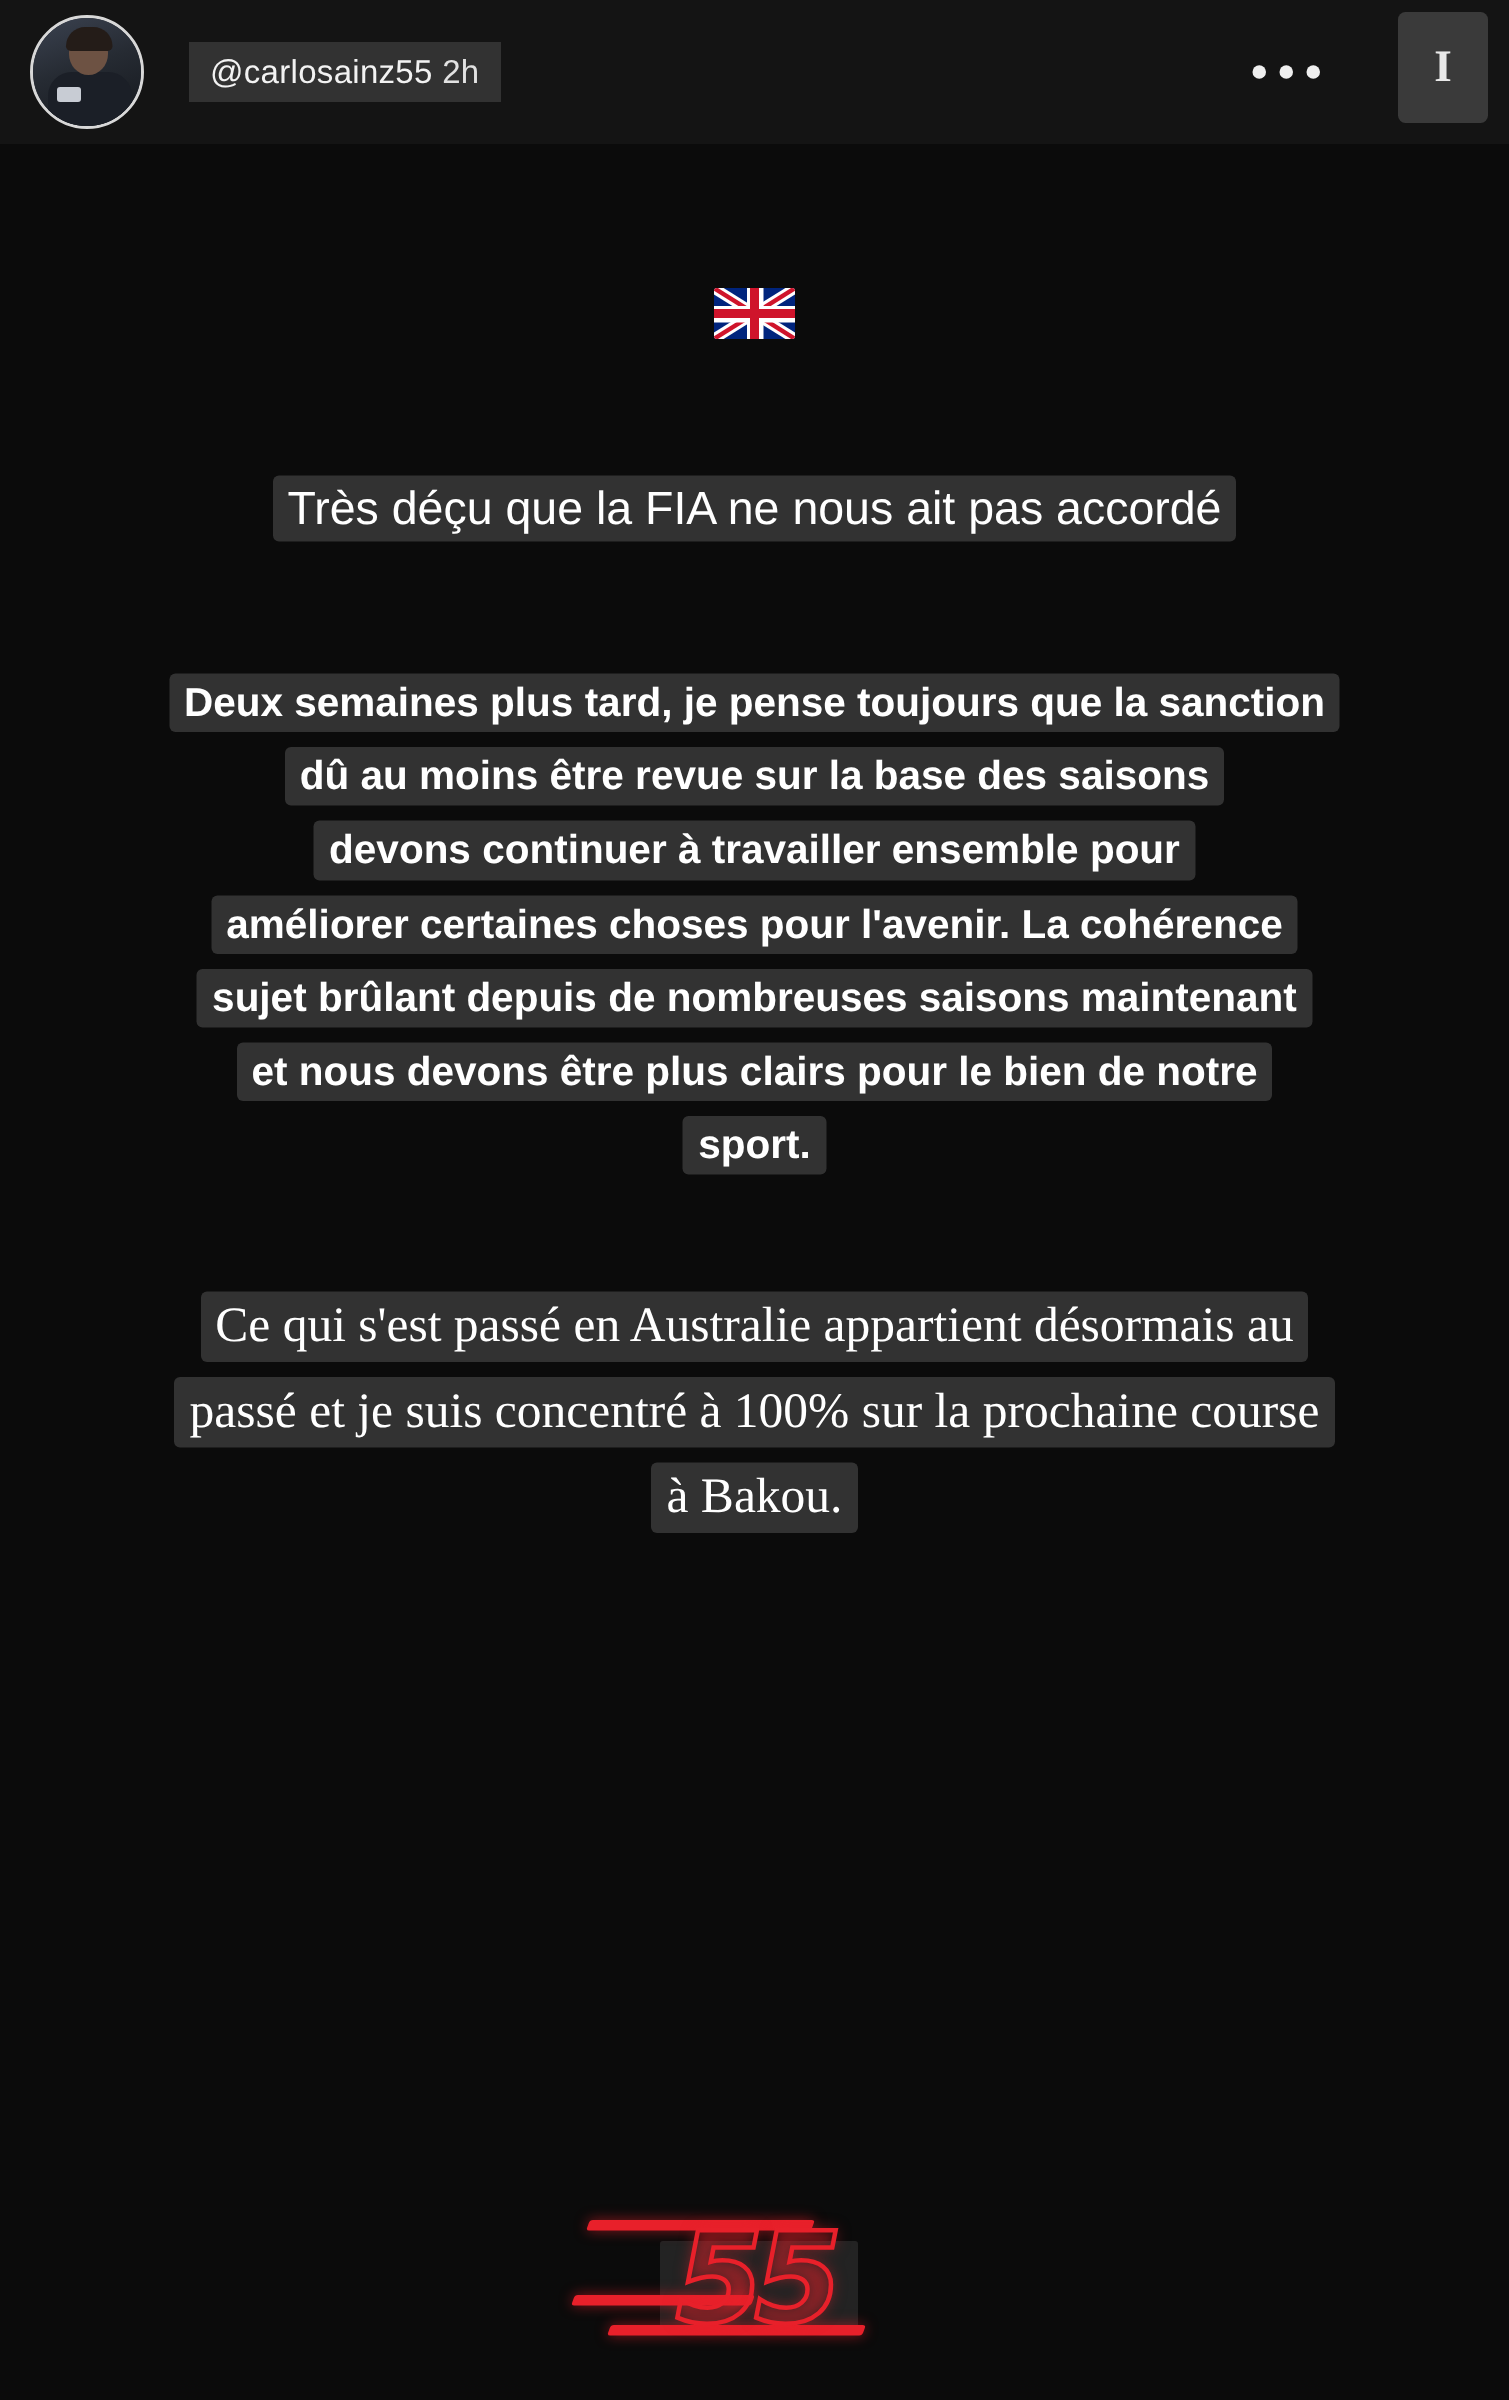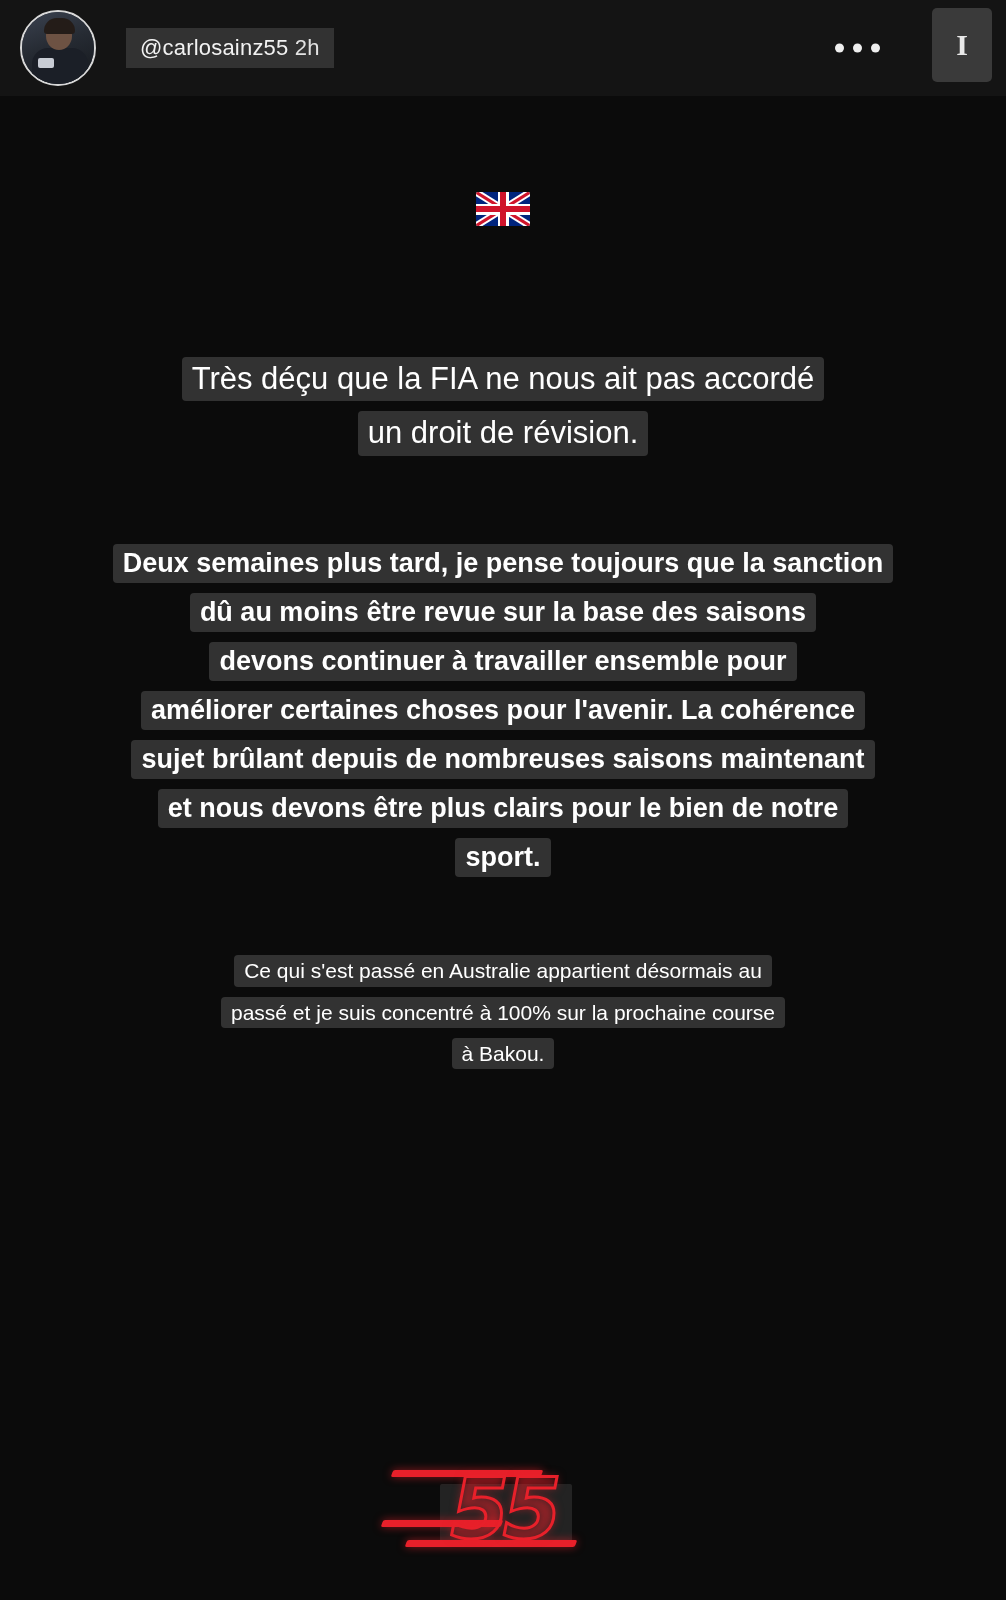--- a/index.html
+++ b/index.html
@@ -143,21 +143,20 @@
   
   .content {
     flex: 1 1 auto;
     position: relative;
     background: #0b0b0b;
     padding: 0 70px;
     box-sizing: border-box;
     display: flex;
     flex-direction: column;
     align-items: center;
-    gap: 40px;
   }
 
   .flag {
     margin-top: 96px;
     width: 54px;
     height: 34px;
     position: relative;
     border-radius: 2px;
     overflow: hidden;
     flex: 0 0 auto;
@@ -234,29 +233,29 @@
     color: #ffffff;
     border-radius: 4px;
     padding: 2px 10px;
     margin: 5px 0;
     line-height: 1.30;
     white-space: nowrap;
     text-align: center;
   }
   .sz-lg { font-size: 31px; }
   .sz-md { font-size: 27px; }
-  .sz-sm { font-size: 21px; }
+  .sz-sm { font-size: 33px; font-family: Liberation Serif, serif; }
 
   .logo-wrap {
     margin-top: auto;
     margin-bottom: 26px;
     width: 100%;
     display: flex;
     justify-content: center;
-    align-items: flex-start;
+    align-items: center;
     position: relative;
     height: 120px;
   }
   .logo55 {
     position: relative;
     width: 230px;
     height: 100px;
   }
   .logo55 .shadow {
     position: absolute;
@@ -333,21 +332,20 @@
       <div class="hbar"></div>
       <div class="vbar"></div>
       <div class="hbar-r"></div>
       <div class="vbar-r"></div>
     </div>
 
     <div class="text-block">
 
       <div class="para p1">
         <div class="line sz-lg">Très déçu que la FIA ne nous ait pas accordé</div>
-        <div class="line sz-lg">un droit de révision.</div>
       </div>
 
       <div class="para p2">
         <div class="line sz-md">Deux semaines plus tard, je pense toujours que la sanction</div>
         <div class="line sz-md">dû au moins être revue sur la base des saisons</div>
         <div class="line sz-md">devons continuer à travailler ensemble pour</div>
         <div class="line sz-md">améliorer certaines choses pour l'avenir. La cohérence</div>
         <div class="line sz-md">sujet brûlant depuis de nombreuses saisons maintenant</div>
         <div class="line sz-md">et nous devons être plus clairs pour le bien de notre</div>
         <div class="line sz-md">sport.</div>

